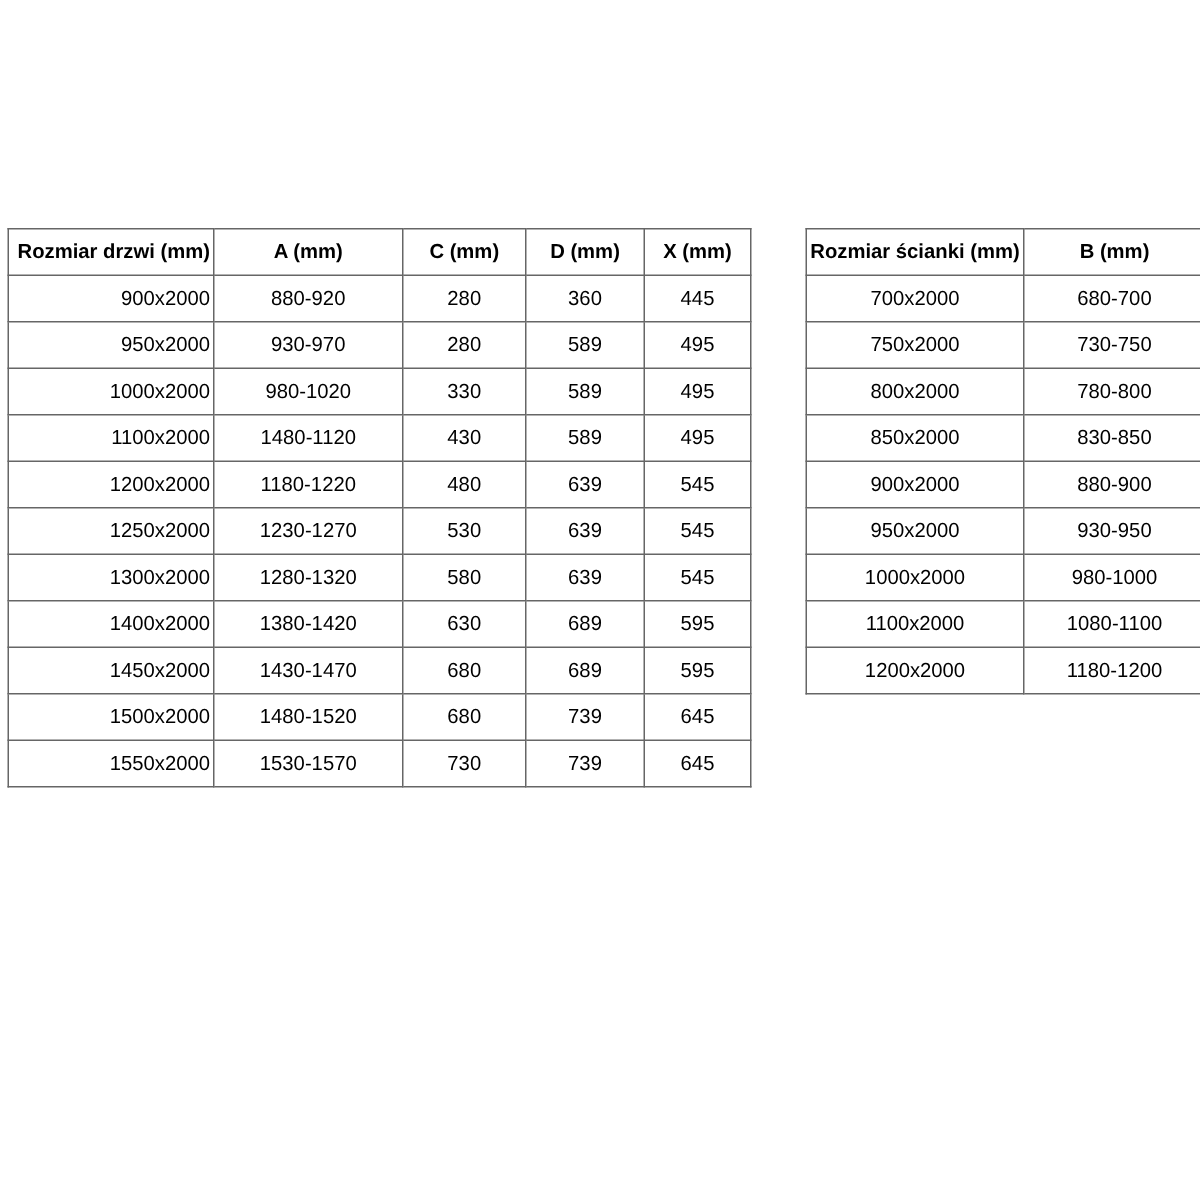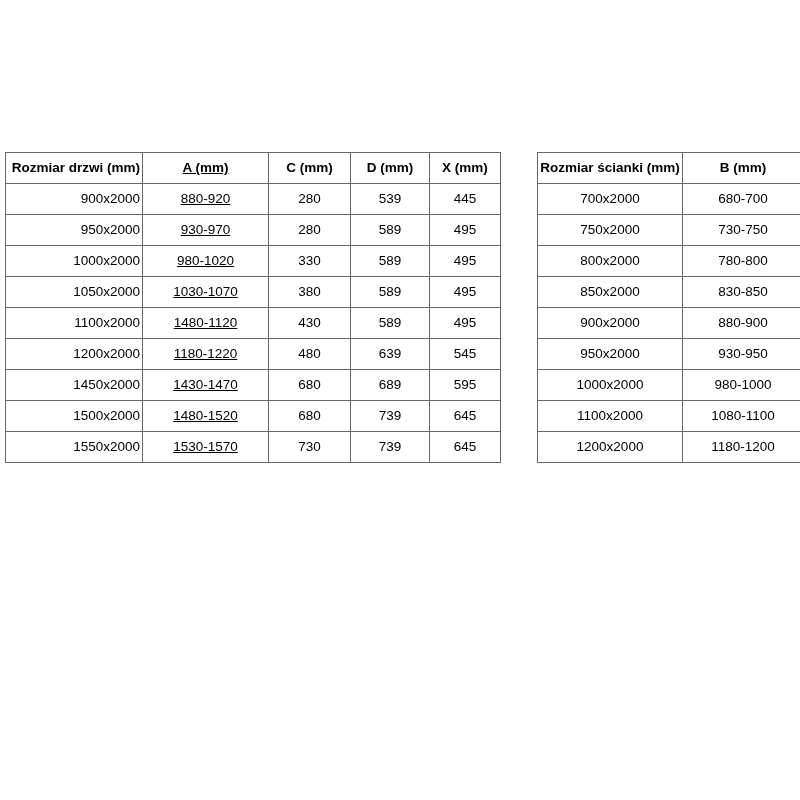--- a/index.html
+++ b/index.html
@@ -45,21 +45,21 @@
     font-weight: normal;
     height: 30px;
   }
   
   #door-table {
     left: 5px;
     top: 152px;
     width: 472px;
   }
   #door-table th:nth-child(1), #door-table td:nth-child(1) { width: 132px; text-align: right; }
-  #door-table th:nth-child(2), #door-table td:nth-child(2) { width: 121px; text-decoration: underline; }
+  #door-table th:nth-child(2), #door-table td:nth-child(2) { width: 121px; }
   #door-table th:nth-child(3), #door-table td:nth-child(3) { width: 77px; }
   #door-table th:nth-child(4), #door-table td:nth-child(4) { width: 74px; margin-top: 32px; }
   #door-table th:nth-child(5), #door-table td:nth-child(5) { width: 66px; margin-top: 16px; }
   
   #wall-table {
     left: 537px;
     top: 152px;
     width: 256px;
   }
   #wall-table th:nth-child(1), #wall-table td:nth-child(1) { width: 140px; margin-left: 48px; }
@@ -78,59 +78,73 @@
           <th>C (mm)</th>
           <th>D (mm)</th>
           <th>X (mm)</th>
         </tr>
     </thead>
     <tbody>
         <tr>
           <td>900x2000</td>
           <td>880-920</td>
           <td>280</td>
-          <td>539</td>
+          <td>360</td>
           <td>445</td>
         </tr>
         <tr>
           <td>950x2000</td>
           <td>930-970</td>
           <td>280</td>
           <td>589</td>
           <td>495</td>
         </tr>
         <tr>
           <td>1000x2000</td>
           <td>980-1020</td>
           <td>330</td>
           <td>589</td>
           <td>495</td>
         </tr>
         <tr>
-          <td>1050x2000</td>
-          <td>1030-1070</td>
-          <td>380</td>
-          <td>589</td>
-          <td>495</td>
-        </tr>
-        <tr>
           <td>1100x2000</td>
           <td>1480-1120</td>
           <td>430</td>
           <td>589</td>
           <td>495</td>
         </tr>
         <tr>
           <td>1200x2000</td>
           <td>1180-1220</td>
           <td>480</td>
           <td>639</td>
           <td>545</td>
         </tr>
         <tr>
+          <td>1250x2000</td>
+          <td>1230-1270</td>
+          <td>530</td>
+          <td>639</td>
+          <td>545</td>
+        </tr>
+        <tr>
+          <td>1300x2000</td>
+          <td>1280-1320</td>
+          <td>580</td>
+          <td>639</td>
+          <td>545</td>
+        </tr>
+        <tr>
+          <td>1400x2000</td>
+          <td>1380-1420</td>
+          <td>630</td>
+          <td>689</td>
+          <td>595</td>
+        </tr>
+        <tr>
           <td>1450x2000</td>
           <td>1430-1470</td>
           <td>680</td>
           <td>689</td>
           <td>595</td>
         </tr>
         <tr>
           <td>1500x2000</td>
           <td>1480-1520</td>
           <td>680</td>

